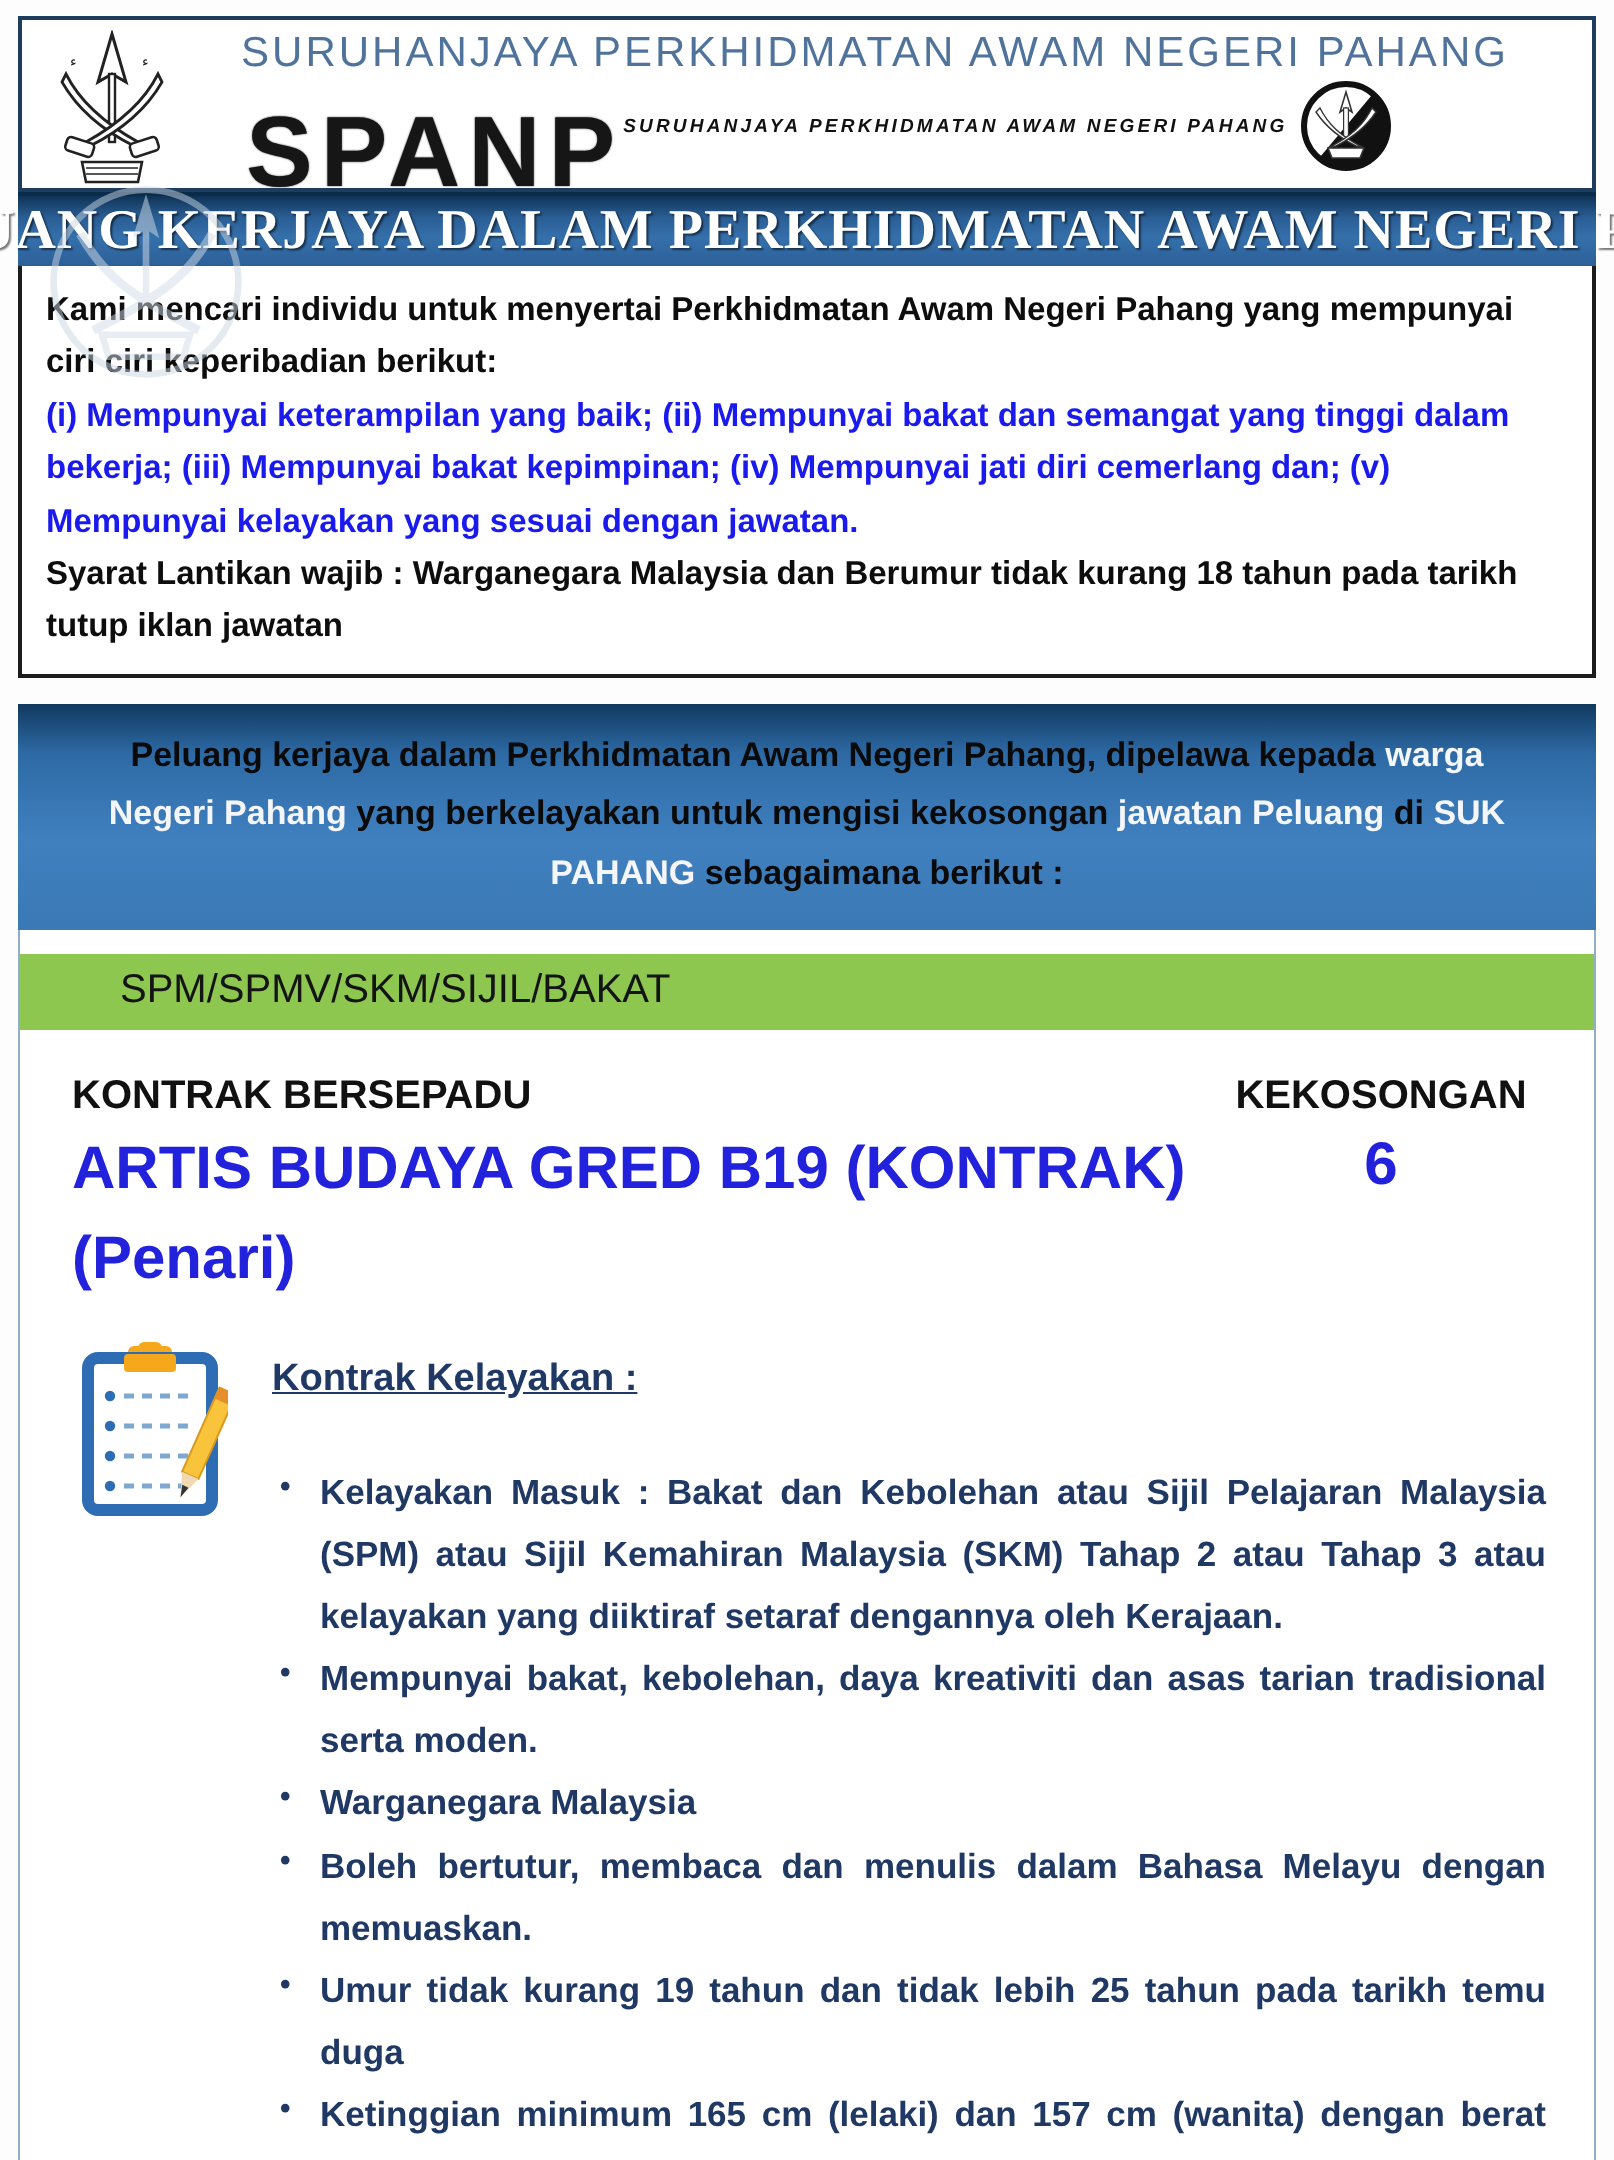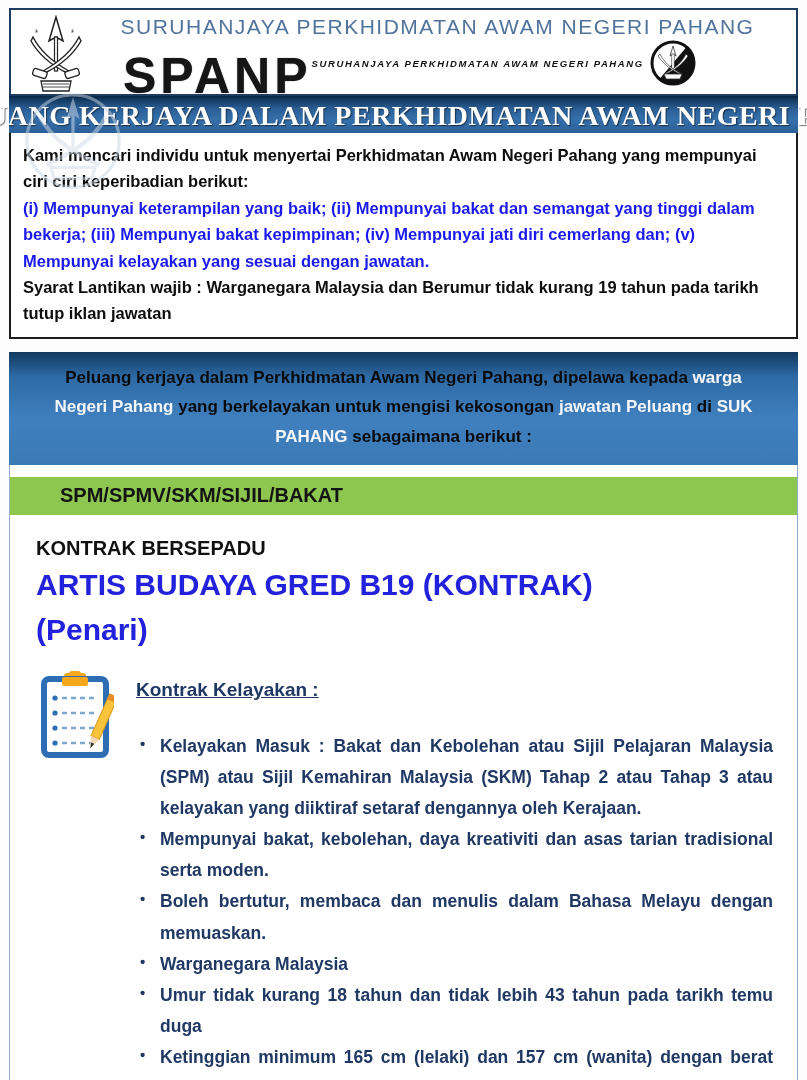--- a/index.html
+++ b/index.html
@@ -123,21 +123,21 @@
     padding-top: 12px;
     height: 735px;
   }
   .green-banner {
     background: #8dc750;
     height: 38px;
     display: flex;
     align-items: center;
     padding-left: 50px;
     font-size: 20px;
-    font-weight: bold;
+    font-weight: normal;
     color: #141414;
     font-stretch: condensed;
   }
   .content { padding: 0 24px 0 26px; }
 
   .vacancy-row { display: flex; justify-content: space-between; margin-top: 22px; }
   .vacancy-left { flex: 1; }
   .vacancy-right { width: 165px; text-align: center; flex: 0 0 auto; }
   .group-label, .kekosongan-label {
     font-size: 20px; font-weight: bold; color: #111; font-stretch: condensed; white-space: nowrap;
@@ -233,41 +233,45 @@
 
   <div class="navy-banner">
     <span class="banner-text">PELUANG KERJAYA DALAM PERKHIDMATAN AWAM NEGERI PAHANG</span>
   </div>
 
   <div class="criteria-box">
     <span>Kami mencari individu untuk menyertai Perkhidmatan Awam Negeri Pahang yang mempunyai ciri ciri keperibadian berikut:</span>
     <br>
     <span class="blue">(i)   Mempunyai keterampilan yang baik; (ii)  Mempunyai bakat dan semangat yang tinggi dalam bekerja;  (iii) Mempunyai bakat kepimpinan; (iv) Mempunyai jati diri cemerlang dan; (v)  Mempunyai kelayakan  yang sesuai dengan jawatan.</span>
     <br>
-    <span>Syarat Lantikan wajib : Warganegara Malaysia dan Berumur tidak kurang 19 tahun pada tarikh tutup iklan jawatan</span>
+    <span>Syarat Lantikan wajib : Warganegara Malaysia dan Berumur tidak kurang 18 tahun pada tarikh tutup iklan jawatan</span>
   </div>
 
   <div class="gap-sm"></div>
 
   <div class="invite-box">
     <span>Peluang kerjaya dalam Perkhidmatan Awam Negeri Pahang, dipelawa kepada </span><span class="hl">warga Negeri Pahang</span><span> yang berkelayakan untuk mengisi kekosongan </span><span class="hl">jawatan Peluang</span><span> di </span><span class="hl">SUK PAHANG</span><span> sebagaimana berikut :</span>
   </div>
 
   <div class="lower">
 
     <div class="green-banner">
       <span>SPM/SPMV/SKM/SIJIL/BAKAT</span>
     </div>
 
     <div class="content">
       <div class="vacancy-row">
         <div class="vacancy-left">
           <div class="group-label">KONTRAK BERSEPADU</div>
           <div class="position-line">ARTIS BUDAYA GRED B19 (KONTRAK)</div>
           <div class="position-line">(Penari)</div>
+        </div>
+        <div class="vacancy-right">
+          <div class="kekosongan-label">KEKOSONGAN</div>
+          <div class="count">6</div>
         </div>
       </div>
 
       <div class="req-section">
         <div class="clipboard-wrap">
           <svg width="76" height="92" viewBox="0 0 76 92">
 
             <rect x="26" y="2" width="22" height="12" rx="3" fill="#f5a81c"></rect>
             <rect x="31" y="0" width="12" height="7" rx="3" fill="#f5a81c"></rect>
 
@@ -293,23 +297,23 @@
               <path d="M62.8 74 L66.2 74 L64.5 80 Z" fill="#333"></path>
               <rect x="60" y="22" width="9" height="6" fill="#e58e2a"></rect>
             </g>
           </svg>
         </div>
         <div class="req-body">
           <span class="req-heading">Kontrak Kelayakan :</span>
           <ul class="req-list">
             <li>Kelayakan Masuk : Bakat dan Kebolehan atau Sijil Pelajaran Malaysia (SPM) atau Sijil Kemahiran Malaysia (SKM) Tahap 2 atau Tahap 3 atau kelayakan yang diiktiraf setaraf dengannya oleh Kerajaan.</li>
             <li>Mempunyai bakat, kebolehan, daya kreativiti dan asas tarian tradisional serta moden.</li>
+            <li>Warganegara Malaysia</li>
             <li>Boleh bertutur, membaca dan menulis dalam Bahasa Melayu dengan memuaskan.</li>
-            <li>Warganegara Malaysia</li>
-            <li>Umur tidak kurang 18 tahun dan tidak lebih 43 tahun pada tarikh temu duga</li>
+            <li>Umur tidak kurang 19 tahun dan tidak lebih 25 tahun pada tarikh temu duga</li>
             <li>Ketinggian minimum 165 cm (lelaki) dan 157 cm (wanita) dengan berat badan yang seimbang</li>
           </ul>
         </div>
       </div>
     </div>
 
   </div>
 </div>
 
 </body></html>

